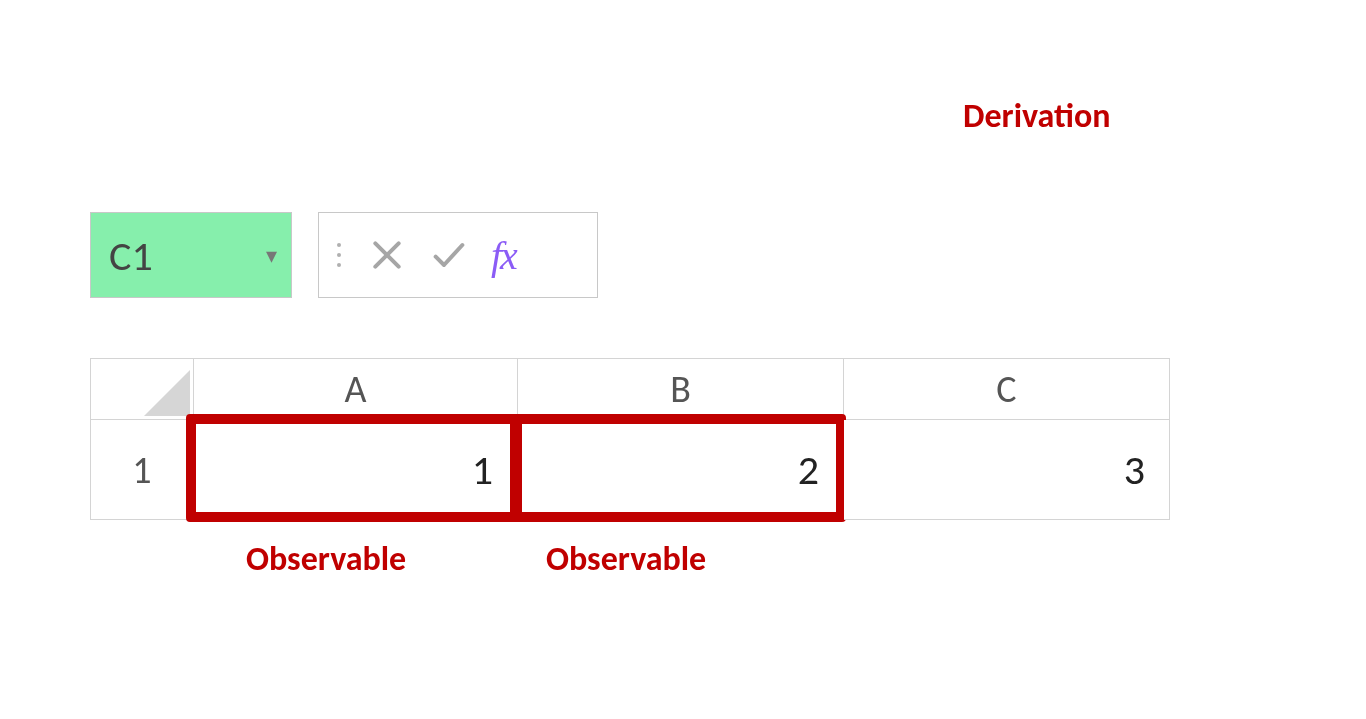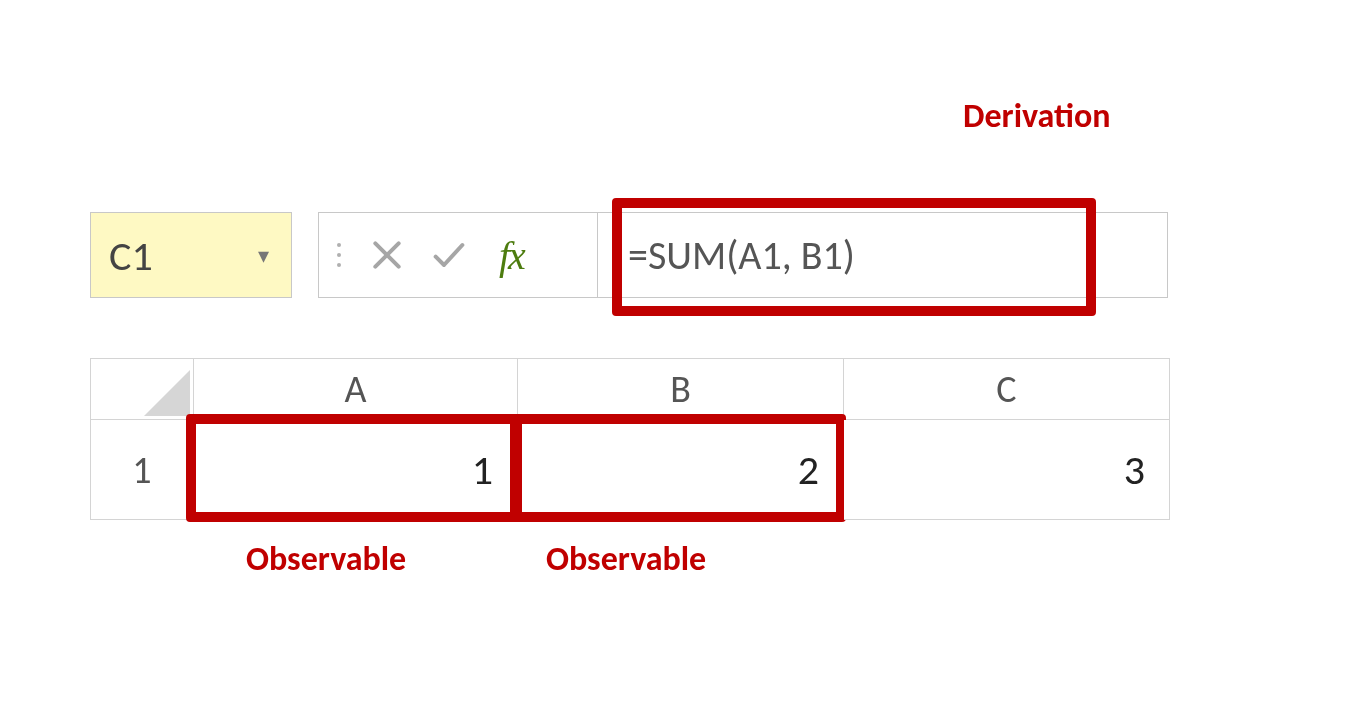--- a/index.html
+++ b/index.html
@@ -36,22 +36,22 @@
       align-items: stretch;
       height: 86px;
     }
 
     .name-box {
       width: 202px;
       height: 86px;
       border: 1px solid #c8c8c8;
       display: flex;
       align-items: center;
-      background: #fef9c3;
-      padding: 0 22px 0 18px;
+      background: #86efac;
+      padding: 0 14px 0 18px;
     }
     .name-box-text {
       font-size: 42px;
       color: #444;
       flex: 1;
     }
     .dropdown-caret {
       font-size: 22px;
       color: #777;
     }
@@ -80,23 +80,22 @@
     }
 
     .icon-x svg, .icon-check svg { width: 40px; height: 40px; display: block; }
     .icon-x { color: #a6a6a6; }
     .icon-check { color: #a6a6a6; }
 
     .fx-label {
       font-size: 40px;
       font-style: italic;
       font-family: "Times New Roman", serif;
-      color: #4d7c0f;
+      color: #8b5cf6;
       letter-spacing: -2px;
-      margin-left: 8px;
     }
 
     .formula-input-wrapper {
       position: relative;
       height: 86px;
     }
     .formula-input {
       width: 570px;
       height: 86px;
       border: 1px solid #c8c8c8;
@@ -245,24 +244,20 @@
         </svg>
       </span>
       <span class="icon-check">
         <svg viewBox="0 0 24 24" fill="none" stroke="currentColor" stroke-width="2.4" stroke-linecap="round" stroke-linejoin="round">
           <polyline points="4,13 9,18 20,6"></polyline>
         </svg>
       </span>
       <span class="fx-label">fx</span>
     </div>
 
-    <div class="formula-input-wrapper">
-      <div class="formula-input">=SUM(A1, B1)</div>
-      <div class="highlight-red-formula"></div>
-    </div>
 
   </div>
 
   <div class="grid">
 
     <div class="grid-row">
       <div class="corner-cell">
         <div class="corner-triangle"></div>
       </div>
       <div class="col-header col-a">A</div>

